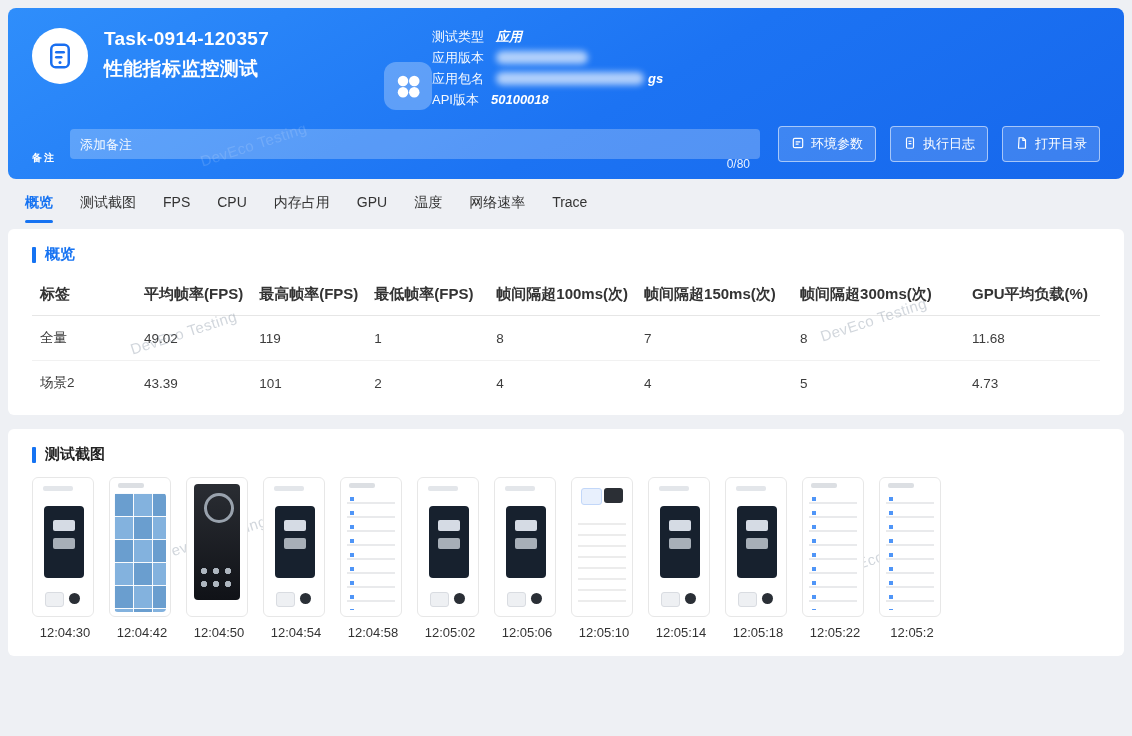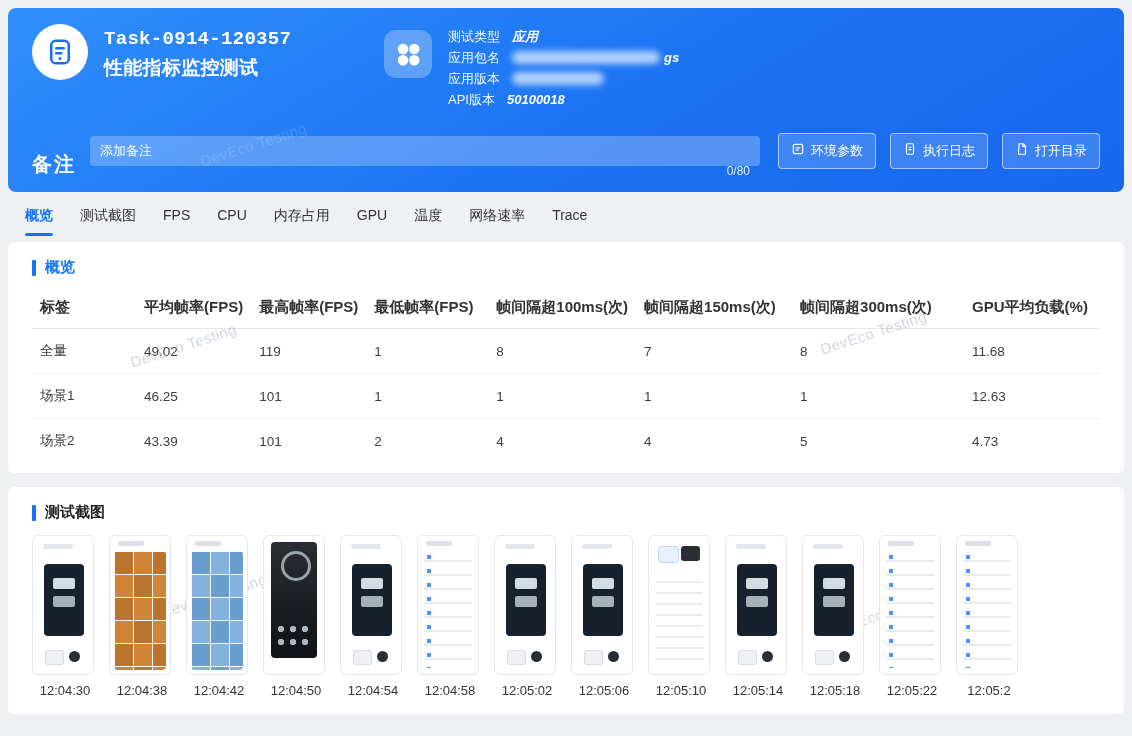--- a/index.html
+++ b/index.html
@@ -14,47 +14,47 @@
   .header {
     margin:8px 8px 0 8px;
     border-radius:8px;
     background:linear-gradient(150deg,#2f8efb 0%,#1c73f3 55%,#1667ec 100%);
     color:#fff;
     padding:16px 24px 14px 24px;
     position:relative;
     overflow:hidden;
   }
   .header-row1 { display:flex; align-items:flex-start; }
-  .task-block { display:flex; align-items:flex-start; gap:16px; width:352px; flex:0 0 auto;font-family:Liberation Mono, monospace; }
+  .task-block { display:flex; align-items:flex-end; gap:16px; width:352px; flex:0 0 auto; }
   .round-icon {
     width:56px; height:56px; border-radius:50%;
     background:#fff; display:flex; align-items:center; justify-content:center; flex:0 0 auto;
   }
   .task-titles { font-size:19px; font-weight:bold; line-height:30px; letter-spacing:.3px; }
 
-  .app-block { display:flex; gap:16px; width:360px; flex:0 0 auto; padding-top:2px; }
+  .app-block { display:flex; gap:0; width:360px; flex:0 0 auto; padding-top:2px;align-items:flex-end; }
   .app-icon {
     width:48px; height:48px; border-radius:12px;
     background:rgba(255,255,255,.28);
     display:flex; align-items:center; justify-content:center; flex:0 0 auto; margin-top:4px;
   }
   .info-rows { font-size:13px; line-height:21px; }
   .info-row { display:flex; align-items:center; white-space:nowrap; }
   .info-label { opacity:.95; margin-right:12px; flex:0 0 auto; }
   .info-value { font-weight:bold;font-style:italic; }
   .blur-block {
     display:inline-block; height:13px; border-radius:7px;
     background:rgba(255,255,255,.65); filter:blur(3px); vertical-align:middle; margin-right:4px;
   }
   .bw-150 { width:148px; } .bw-95 { width:92px; } .bw-110 { width:108px; }
 
   .time-block { display:flex; gap:16px; margin-left:auto; padding-top:2px; }
 
   .header-row2 { display:flex; align-items:center; margin-top:13px; gap:14px; }
-  .note-label { font-size:20px; font-weight:bold; flex:0 0 auto; letter-spacing:2px;margin-top:28px; }
+  .note-label { font-size:10px; font-weight:bold; flex:0 0 auto; letter-spacing:2px;margin-top:28px; }
   .note-input-wrap {
     flex:1; height:30px; border-radius:4px;
     background:rgba(255,255,255,.25);
     display:flex; align-items:center; padding:0 10px; margin-right:4px;
   }
   .note-input-wrap input {
     flex:1; background:transparent; border:none; outline:none;
     color:#fff; font-size:13px; font-family:inherit;
   }
   .note-input-wrap input::placeholder { color:rgba(255,255,255,.95); }
@@ -186,27 +186,27 @@
           <circle cx="8" cy="17" r="4.2" fill="#fff"></circle>
           <circle cx="17" cy="17" r="4.2" fill="#fff"></circle>
         </svg>
       </div>
       <div class="info-rows">
         <div class="info-row">
           <span class="info-label">测试类型</span>
           <span class="info-value">应用</span>
         </div>
         <div class="info-row">
+          <span class="info-label">应用版本</span>
+          <span class="blur-block bw-95"></span>
+        </div>
+        <div class="info-row">
           <span class="info-label">应用包名</span>
           <span class="blur-block bw-150"></span>
           <span class="info-value">gs</span>
-        </div>
-        <div class="info-row">
-          <span class="info-label">应用版本</span>
-          <span class="blur-block bw-95"></span>
         </div>
         <div class="info-row">
           <span class="info-label">API版本</span>
           <span class="info-value">50100018</span>
         </div>
       </div>
     </div>
 
   </div>
 
@@ -297,30 +297,20 @@
         <td>全量</td>
         <td>49.02</td>
         <td>119</td>
         <td>1</td>
         <td>8</td>
         <td>7</td>
         <td>8</td>
         <td>11.68</td>
       </tr>
       <tr>
-        <td>场景1</td>
-        <td>46.25</td>
-        <td>101</td>
-        <td>1</td>
-        <td>1</td>
-        <td>1</td>
-        <td>1</td>
-        <td>12.63</td>
-      </tr>
-      <tr>
         <td>场景2</td>
         <td>43.39</td>
         <td>101</td>
         <td>2</td>
         <td>4</td>
         <td>4</td>
         <td>5</td>
         <td>4.73</td>
       </tr>
     </tbody>
@@ -338,27 +328,20 @@
 
   <div class="thumbs">
     <div class="thumb-item">
       <div class="thumb v-aod">
           <div class="screen"></div>
           <div class="deco"></div>
         </div>
       <div class="thumb-time">12:04:30</div>
     </div>
     <div class="thumb-item">
-      <div class="thumb v-gal-o">
-          <div class="screen"></div>
-          <div class="deco"></div>
-        </div>
-      <div class="thumb-time">12:04:38</div>
-    </div>
-    <div class="thumb-item">
       <div class="thumb v-gal-b">
           <div class="screen"></div>
           <div class="deco"></div>
         </div>
       <div class="thumb-time">12:04:42</div>
     </div>
     <div class="thumb-item">
       <div class="thumb v-home">
           <div class="screen"></div>
           <div class="deco"></div>

